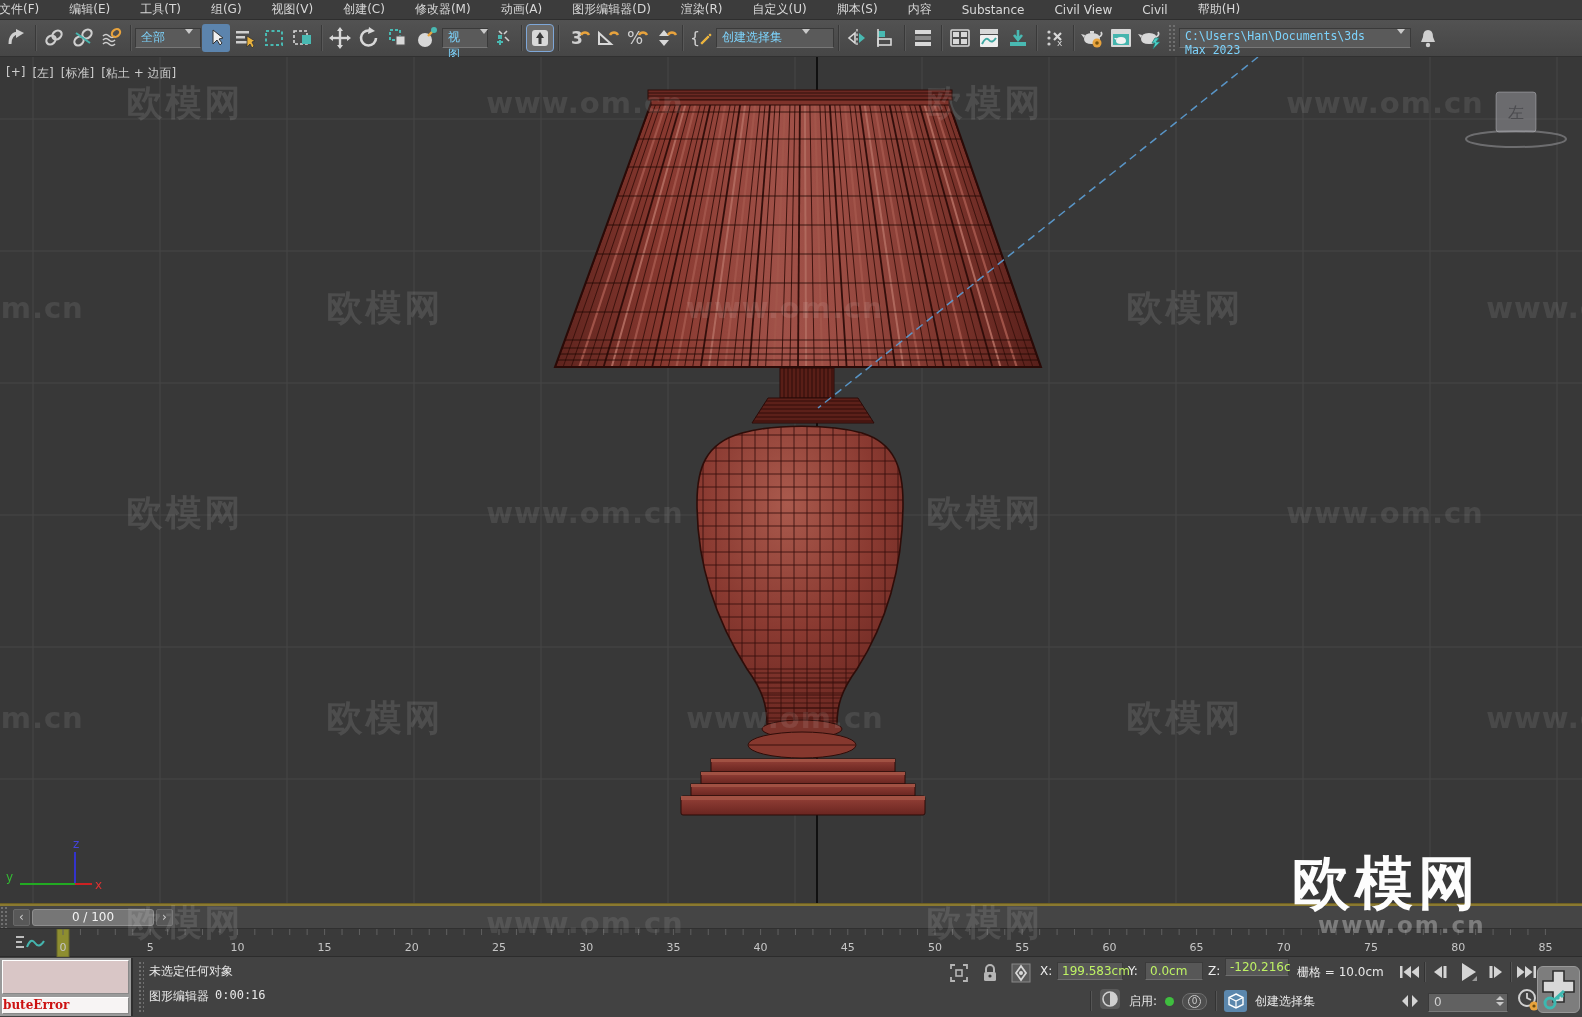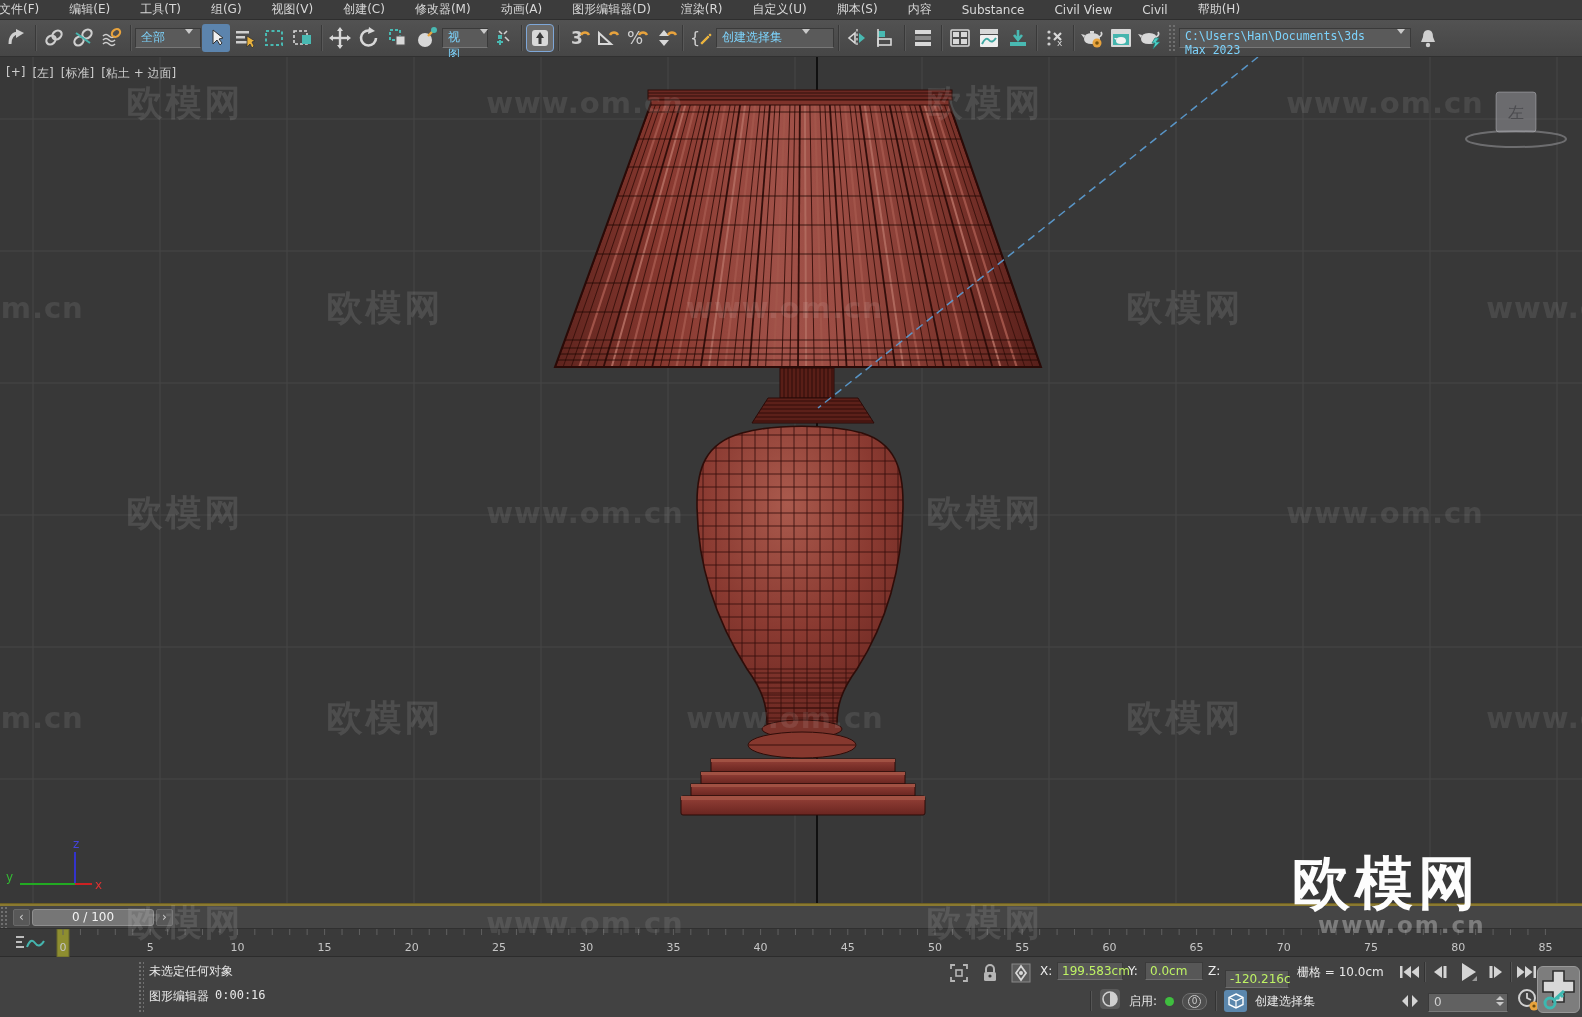--- a/index.html
+++ b/index.html
@@ -763,20 +763,24 @@
         <line x1="1475.64" y1="0" x2="1475.64" y2="6" stroke="#606060" stroke-width="1"></line>
         <line x1="1493.0800000000002" y1="0" x2="1493.0800000000002" y2="6" stroke="#606060" stroke-width="1"></line>
         <line x1="1510.5200000000002" y1="0" x2="1510.5200000000002" y2="6" stroke="#606060" stroke-width="1"></line>
         <line x1="1527.96" y1="0" x2="1527.96" y2="6" stroke="#606060" stroke-width="1"></line>
         <line x1="1545.4" y1="0" x2="1545.4" y2="6" stroke="#606060" stroke-width="1"></line>
         <text x="1545.4" y="22" text-anchor="middle" font-size="11" fill="#c6c6c6">85</text>
       </svg>
   </div>
 
   <div class="statusbar">
+    <div class="err-panel">
+      <div class="err-top"></div>
+      <div class="err-bot">buteError</div>
+    </div>
     <div class="sb-dots"></div>
     <div class="sb-text" style="left:149px;top:6px">未选定任何对象</div>
     <div class="sb-text" style="left:149px;top:31px">图形编辑器</div>
     <div class="sb-text" style="left:215px;top:31px;font-family:'DejaVu Sans Mono',monospace">0:00:16</div>
 
     <div style="position:absolute;left:948px;top:5px;display:flex;gap:10px;align-items:center">
       <span>
         <svg width="22" height="22">
             <path d="M3 7 V3 H7 M15 3 H19 V7 M19 15 V19 H15 M7 19 H3 V15" fill="none" stroke="#b5b5b5" stroke-width="1.8"></path>
             <rect x="8" y="8" width="6" height="6" fill="none" stroke="#b5b5b5" stroke-width="1.6"></rect>
@@ -796,21 +800,21 @@
             <circle cx="11" cy="11" r="2" fill="#d8d8d8"></circle>
           </svg>
       </span>
     </div>
 
     <span class="coord-label" style="position:absolute;left:1040px;top:7px">X:</span>
     <span class="coord-field" style="position:absolute;left:1057px;top:5px;width:66px">199.583cm</span>
     <span class="coord-label" style="position:absolute;left:1128px;top:7px">Y:</span>
     <span class="coord-field" style="position:absolute;left:1145px;top:5px;width:58px">0.0cm</span>
     <span class="coord-label" style="position:absolute;left:1208px;top:7px">Z:</span>
-    <span class="coord-field" style="position:absolute;left:1225px;top:13px;width:64px">-120.216c</span>
+    <span class="coord-field" style="position:absolute;left:1225px;top:1px;width:64px">-120.216c</span>
     <span class="sb-text" style="left:1297px;top:7px">栅格 = 10.0cm</span>
 
     <div style="position:absolute;left:1396px;top:4px;display:flex;align-items:center;gap:1px">
       <div class="pb-btn">
           <svg width="22" height="16">
             <rect x="1" y="2" width="2.5" height="12" fill="#d4d4d4"></rect>
             <path d="M12 2 L4.5 8 L12 14 Z M20 2 L12.5 8 L20 14 Z" fill="#d4d4d4"></path>
           </svg>
         </div>
       <div class="pb-div"></div>

